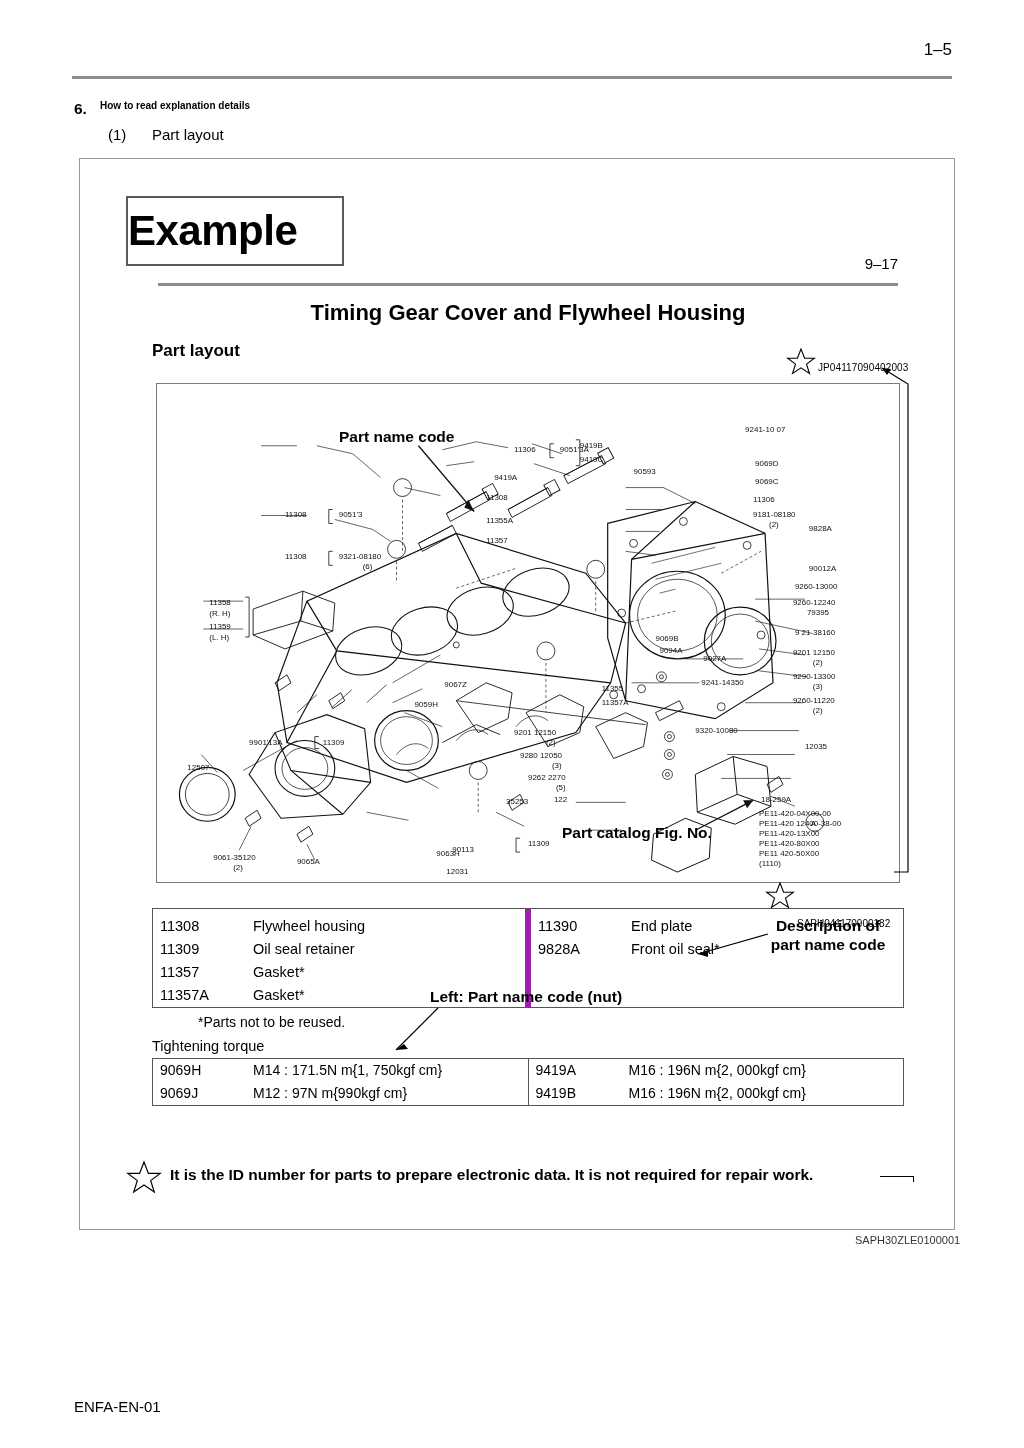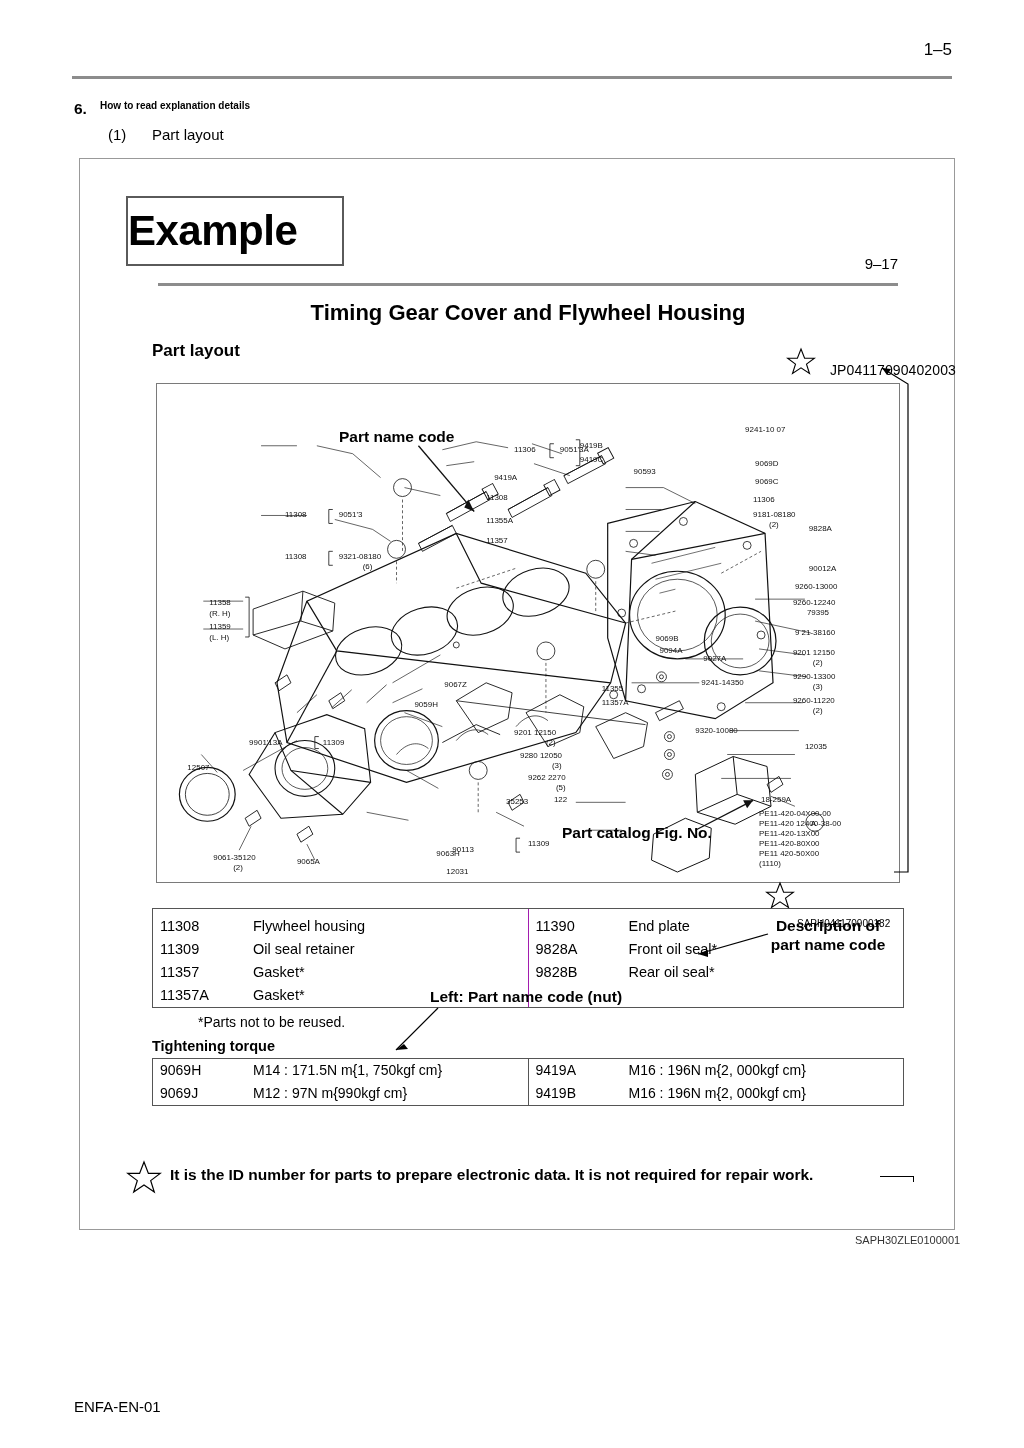--- a/index.html
+++ b/index.html
@@ -169,24 +169,23 @@
     left: 786px;
     top: 347px;
     width: 30px;
     height: 30px;
     z-index: 7;
   }
   .id-top {
     position: absolute;
     left: 818px;
     top: 362px;
-    font-size: 14px;
+    font-size: 10px;
     letter-spacing: 0.1px;
     z-index: 7;
-    margin-left: 12px;
   }
   .star-mid {
     left: 765px;
     top: 881px;
     width: 30px;
     height: 30px;
     z-index: 7;
   }
   .id-mid {
     position: absolute;
@@ -251,21 +250,21 @@
     height: 100px;
     border: 1px solid #555;
     box-sizing: border-box;
     display: flex;
   }
   .parts-col {
     flex: 1;
     position: relative;
     padding: 6px 0 0 0;
   }
-  .parts-col.right { border-left: 1px solid #a21caf; }
+  .parts-col.right { border-left: 6px solid #a21caf; }
   .parts-row {
     height: 23px;
     line-height: 23px;
     font-size: 14.5px;
     display: flex;
   }
   .parts-row .code {
     width: 100px;
     padding-left: 7px;
     box-sizing: border-box;
@@ -296,21 +295,21 @@
     position: absolute;
     left: 198px;
     top: 1014px;
     font-size: 14px;
   }
   .torque-label {
     position: absolute;
     left: 152px;
     top: 1038px;
     font-size: 14.5px;
-    font-weight: bold;
+    font-weight: normal;
   }
   .left-callout {
     position: absolute;
     left: 430px;
     top: 988px;
     font-size: 15.5px;
     font-weight: bold;
     white-space: nowrap;
     z-index: 4;
   }
@@ -723,24 +722,20 @@
   </div>
   <div class="parts-col right">
     <div class="parts-row">
       <span class="code">11390</span>
       <span class="desc">End plate</span>
     </div>
     <div class="parts-row">
       <span class="code">9828A</span>
       <span class="desc">Front oil seal*</span>
     </div>
-    <div class="parts-row">
-      <span class="code">9828B</span>
-      <span class="desc">Rear oil seal*</span>
-    </div>
   </div>
 </div>
 
 <svg class="desc-leader" viewBox="0 0 80 28">
   <path d="M78,4 L8,24" stroke="#000" stroke-width="1.2" fill="none"></path>
   <polygon points="8,24 18,20 18,27" fill="#000"></polygon>
 </svg>
 <div class="desc-callout">
   <div>Description of</div>
   <div>part name code</div>

